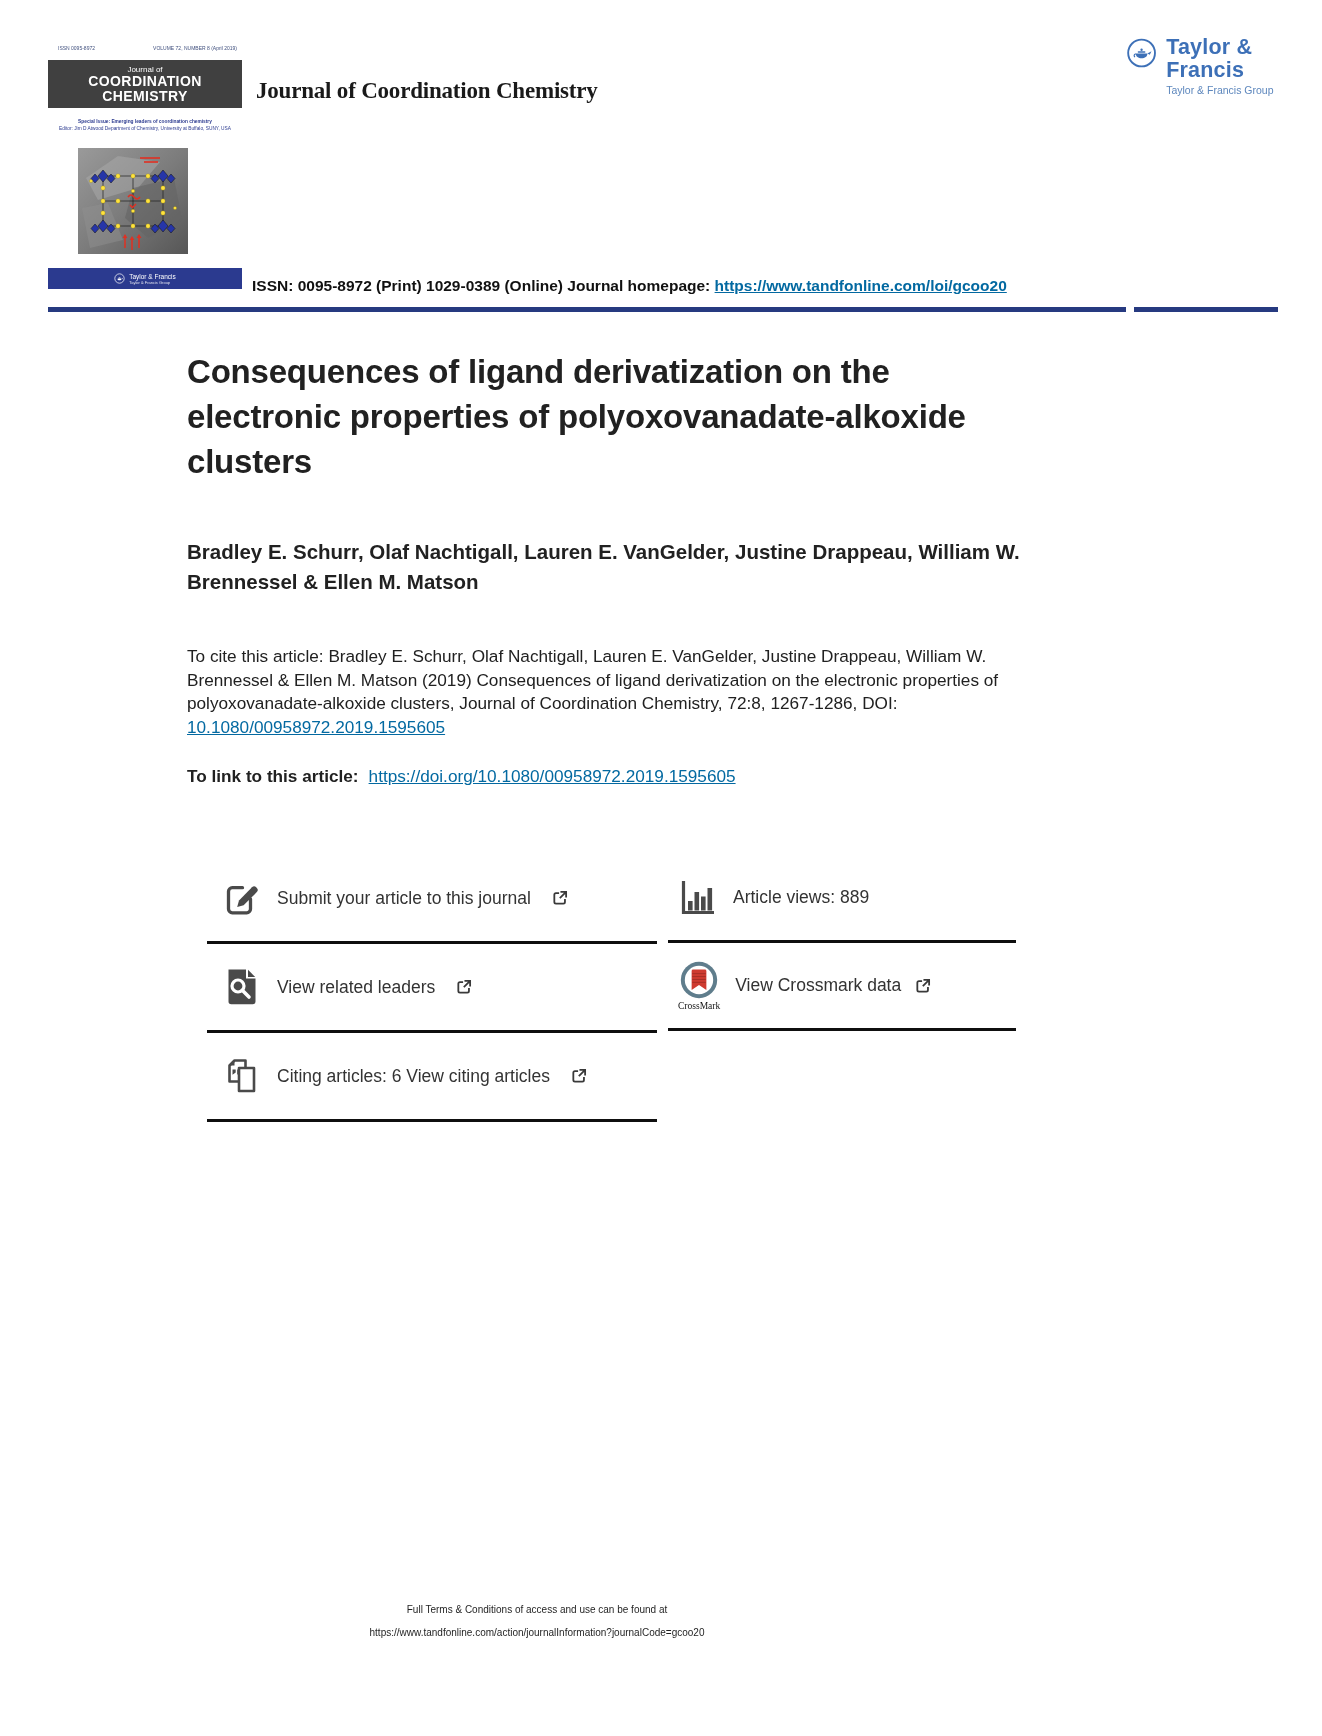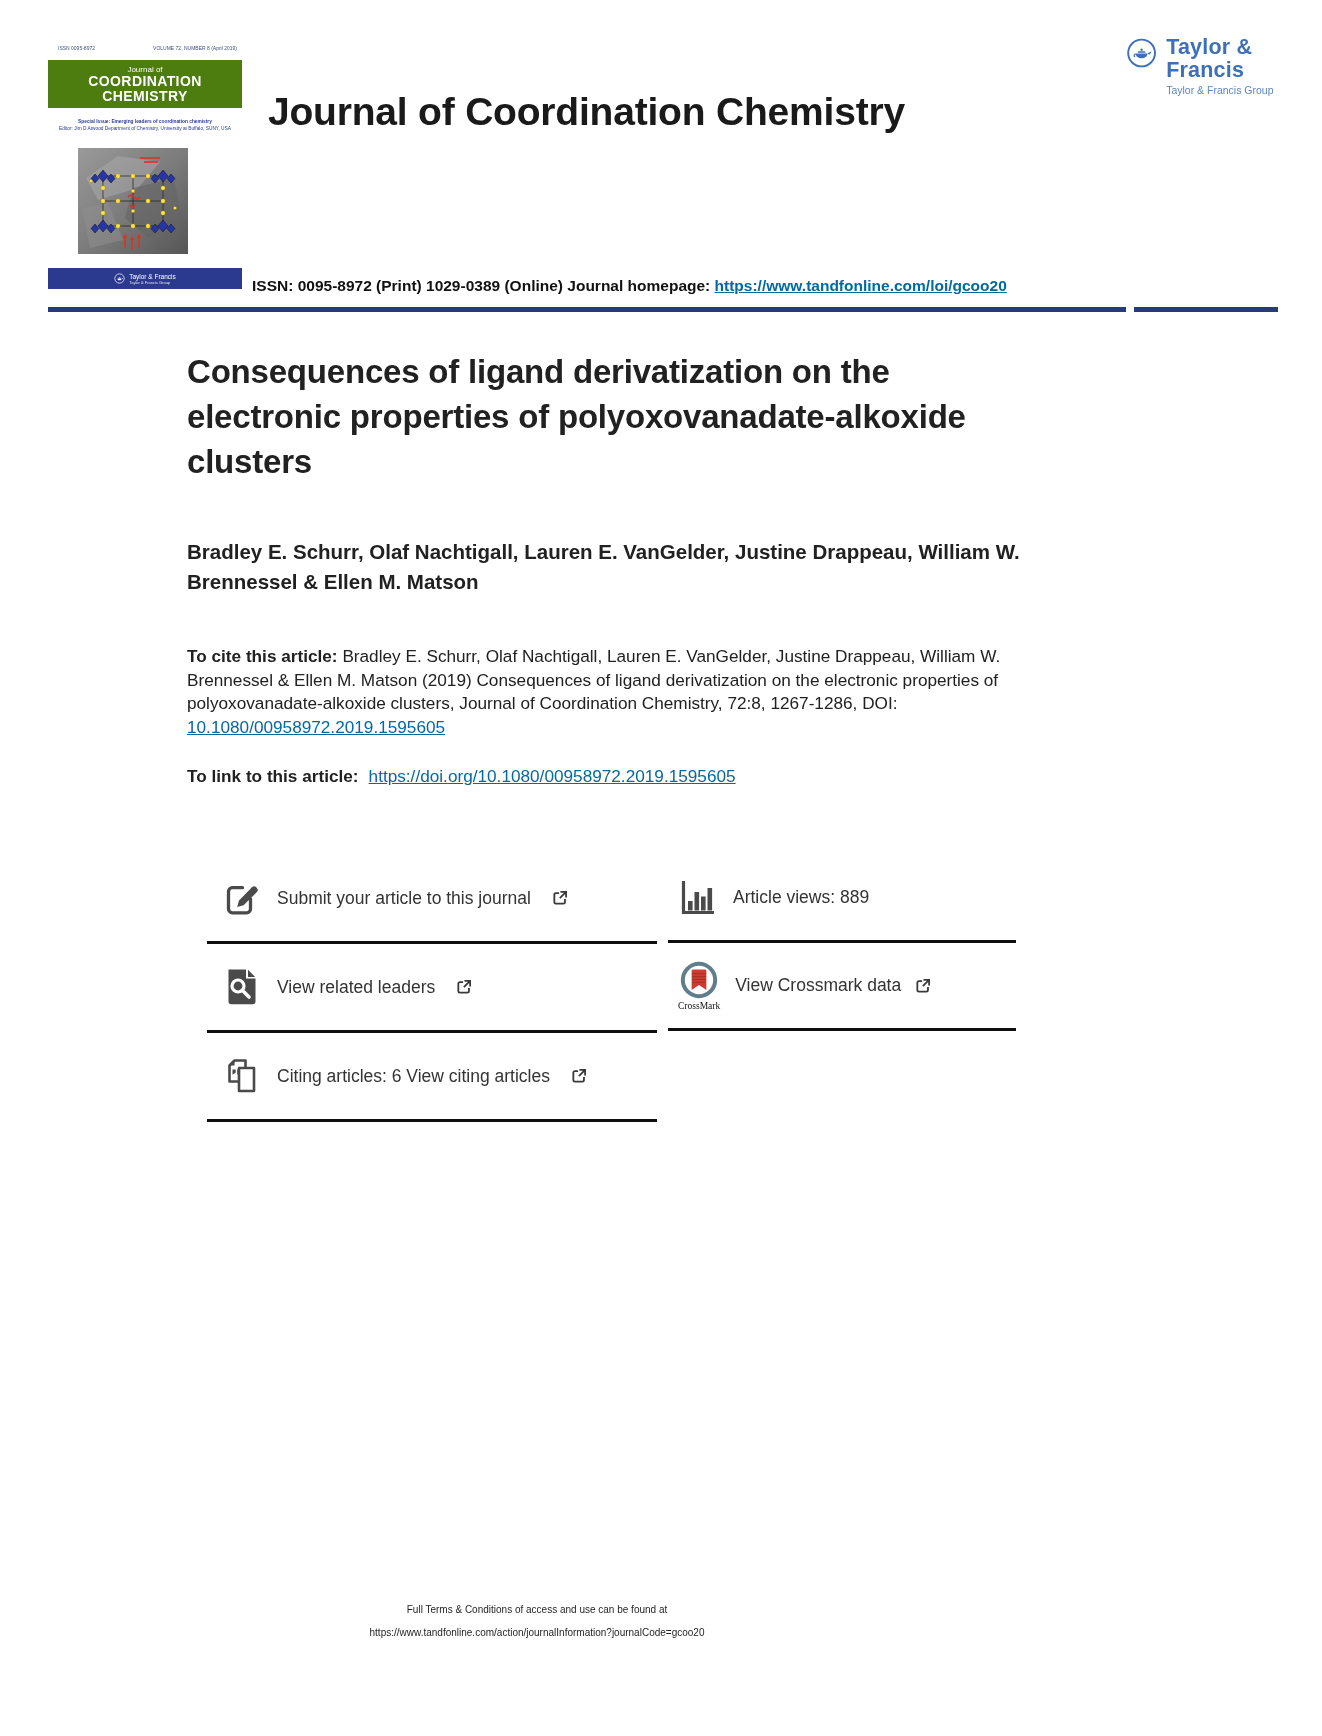--- a/index.html
+++ b/index.html
@@ -7,47 +7,47 @@
   body {
     width:1322px; height:1736px; background:#ffffff; position:relative;
     font-family:"Liberation Sans","DejaVu Sans",sans-serif; color:#1f1f1f;
   }
   .page { position:absolute; inset:0; overflow:hidden; }
   a { color:#0369a1; text-decoration:underline; cursor:pointer; }
 
   
   .cover { position:absolute; left:48px; top:40px; width:194px; height:249px; }
   .cover-meta { display:flex; justify-content:space-between; font-size:5px; color:#40507e; padding:5px 5px 0 10px; }
-  .cover-blue { position:absolute; top:20px; left:0; right:0; height:48px; background:#4d7c0f; color:#fff; text-align:center; }
+  .cover-blue { position:absolute; top:20px; left:0; right:0; height:48px; background:#404040; color:#fff; text-align:center; }
   .cover-jof { font-size:8px; margin-top:5px; line-height:9px; }
   .cover-big { font-size:14px; font-weight:700; line-height:15px; letter-spacing:.4px; }
   .cover-special { position:absolute; top:78px; left:4px; right:4px; text-align:center; color:#2b3a8f; font-size:4.8px; line-height:7px; }
   .cover-special .si { font-weight:700; }
   .cover-art { position:absolute; top:108px; left:30px; width:110px; height:106px; }
   .cover-bar { position:absolute; bottom:0; left:0; right:0; height:21px; background:#2b3a8f; color:#fff; display:flex; align-items:center; justify-content:center; gap:4px; }
   .cover-bar-name { font-size:6.5px; line-height:7px; }
   .cover-bar-sub { font-size:4px; line-height:5px; opacity:.85; }
 
   
   .tf-logo { position:absolute; left:1126px; top:36px; display:flex; align-items:flex-start; gap:9px; }
   .tf-name { font-size:21.5px; font-weight:600; color:#3d70b7; line-height:23px; letter-spacing:.2px; }
   .tf-group { font-size:10.5px; color:#5d87bd; margin-top:2px; }
 
   
-  .journal-title { position:absolute; left:256px; top:78px; margin:12px; font-size:39px; font-weight:700; color:#1a1a1a; letter-spacing:-.2px; }
+  .journal-title { position:absolute; left:256px; top:78px; margin:0; font-size:23px; font-weight:700; color:#1a1a1a; letter-spacing:-.2px;font-family:Liberation Serif, serif; }
   .issn-line { position:absolute; left:252px; top:277px; margin:0; font-size:15.5px; font-weight:600; color:#111; white-space:nowrap; }
   .rule { position:absolute; top:307px; height:5px; background:#263a80; }
   .rule-a { left:48px; width:1078px; }
   .rule-b { left:1134px; width:144px; }
 
   
   .article-title { position:absolute; left:187px; top:349px; width:834px; margin:0; font-size:33px; line-height:45px; font-weight:700; color:#212121; letter-spacing:-.2px; }
   .authors { position:absolute; left:187px; top:537px; width:834px; font-size:20.5px; line-height:30px; font-weight:700; color:#212121; }
   .cite { position:absolute; left:187px; top:645px; width:838px; margin:0; font-size:17.2px; line-height:23.5px; color:#212121; }
-  .cite strong { font-weight:700;text-align:center; }
+  .cite strong { font-weight:400;text-align:center; }
   .tolink { position:absolute; left:187px; top:766px; margin:0; font-size:17.2px; color:#212121; font-weight:700; }
   .tolink a { font-weight:400; margin-left:10px; }
 
   
   .action-col { position:absolute; top:855px; }
   .col-left  { left:207px; width:450px; }
   .col-right { left:668px; width:348px; }
   .action-row { height:89px; display:flex; align-items:center; gap:15px; border-bottom:3px solid #0f0f0f; padding-left:15px; }
   .col-right .action-row { height:88px; padding-left:10px; }
   .action-label { font-size:17.5px; color:#333; }

